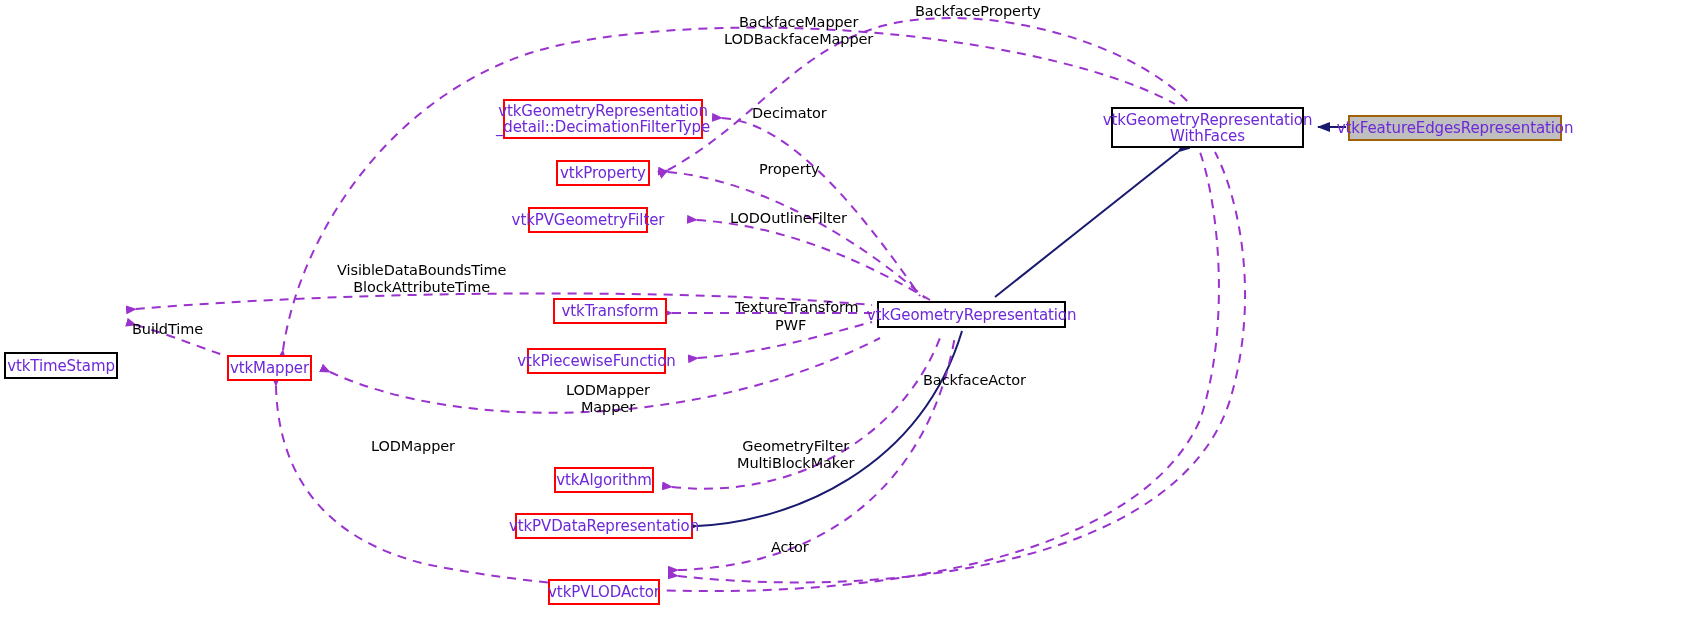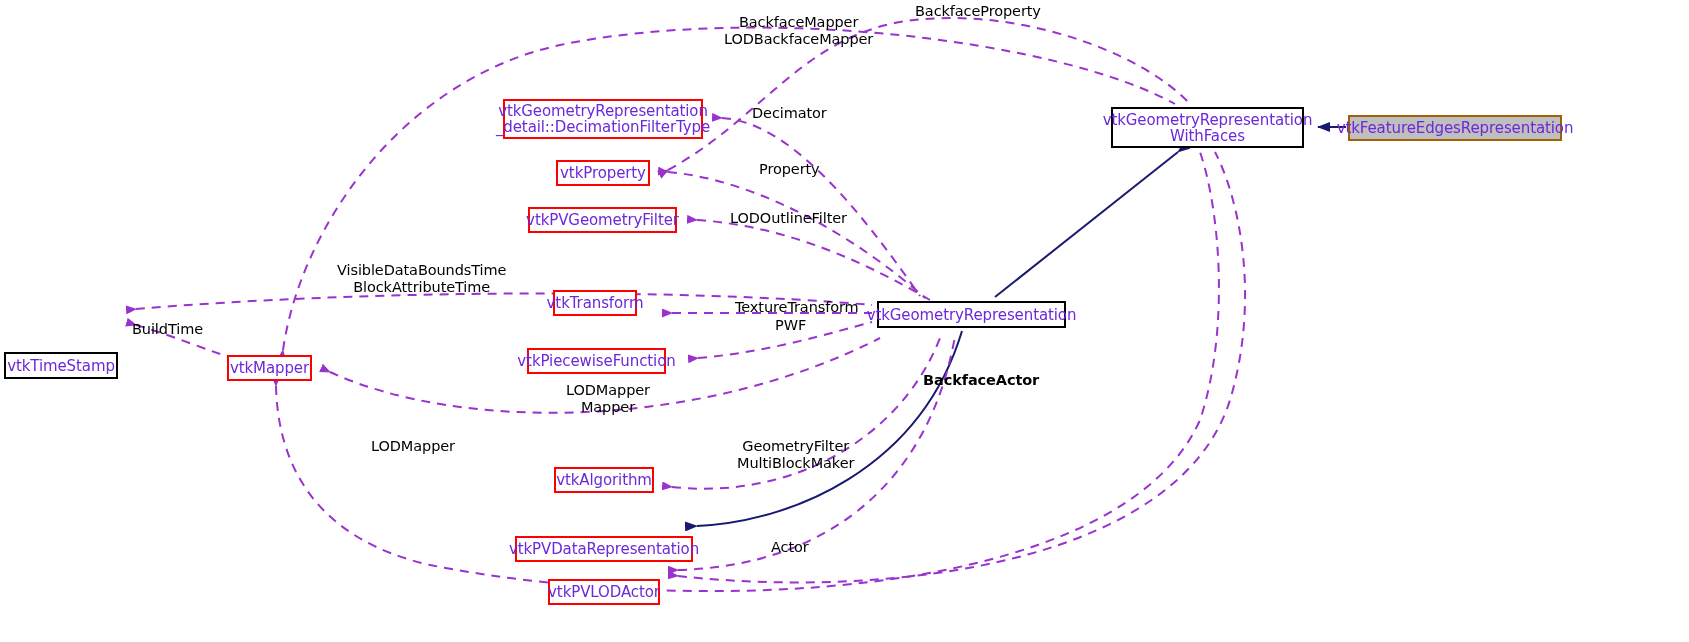--- a/index.html
+++ b/index.html
@@ -109,33 +109,33 @@
 
       <path d="M678,570 C830,566 930,480 955,336" marker-start="url(#arrow-purple)"></path>
     </g>
   </svg>
 
   <div class="node red" style="left:503px; top:99px; width:200px; height:40px;">vtkGeometryRepresentation
 _detail::DecimationFilterType</div>
 
   <div class="node red" style="left:556px; top:160px; width:94px; height:26px;">vtkProperty</div>
 
-  <div class="node red" style="left:528px; top:207px; width:149px; height:26px;">vtkPVGeometryFilter</div>
+  <div class="node red" style="left:528px; top:207px; width:120px; height:26px;">vtkPVGeometryFilter</div>
 
   <div class="node black" style="left:4px; top:304px; width:114px; height:27px;margin-top:48px;">vtkTimeStamp</div>
 
-  <div class="node red" style="left:553px; top:290px; width:84px; height:26px;text-align:center;">vtkTransform</div>
+  <div class="node red" style="left:553px; top:298px; width:114px; height:26px;text-align:center;">vtkTransform</div>
 
   <div class="node red" style="left:527px; top:348px; width:139px; height:26px;">vtkPiecewiseFunction</div>
 
   <div class="node red" style="left:227px; top:355px; width:85px; height:26px;">vtkMapper</div>
 
   <div class="node red" style="left:554px; top:467px; width:100px; height:26px;">vtkAlgorithm</div>
 
-  <div class="node red" style="left:515px; top:536px; width:178px; height:26px;">vtkPVDataRepresentation</div>
+  <div class="node red" style="left:515px; top:513px; width:178px; height:26px;">vtkPVDataRepresentation</div>
 
   <div class="node red" style="left:548px; top:579px; width:112px; height:26px;">vtkPVLODActor</div>
 
   <div class="node black" style="left:877px; top:301px; width:189px; height:27px;">vtkGeometryRepresentation</div>
 
   <div class="node black" style="left:1111px; top:107px; width:193px; height:41px;">vtkGeometryRepresentation
 WithFaces</div>
 
   <div class="node current" style="left:1348px; top:115px; width:214px; height:26px;">vtkFeatureEdgesRepresentation</div>
 
@@ -152,21 +152,21 @@
 
   <div class="edge-label" style="left:337px; top:262px;">VisibleDataBoundsTime
 BlockAttributeTime</div>
 
   <div class="edge-label" style="left:735px; top:299px;">TextureTransform</div>
 
   <div class="edge-label" style="left:132px; top:321px;">BuildTime</div>
 
   <div class="edge-label" style="left:775px; top:317px;">PWF</div>
 
-  <div class="edge-label" style="left:923px; top:372px;font-weight:bold;">BackfaceActor</div>
+  <div class="edge-label" style="left:923px; top:372px;">BackfaceActor</div>
 
   <div class="edge-label" style="left:566px; top:382px;">LODMapper
 Mapper</div>
 
   <div class="edge-label" style="left:371px; top:438px;">LODMapper</div>
 
   <div class="edge-label" style="left:737px; top:438px;">GeometryFilter
 MultiBlockMaker</div>
 
   <div class="edge-label" style="left:771px; top:523px;margin-top:16px;">Actor</div>

